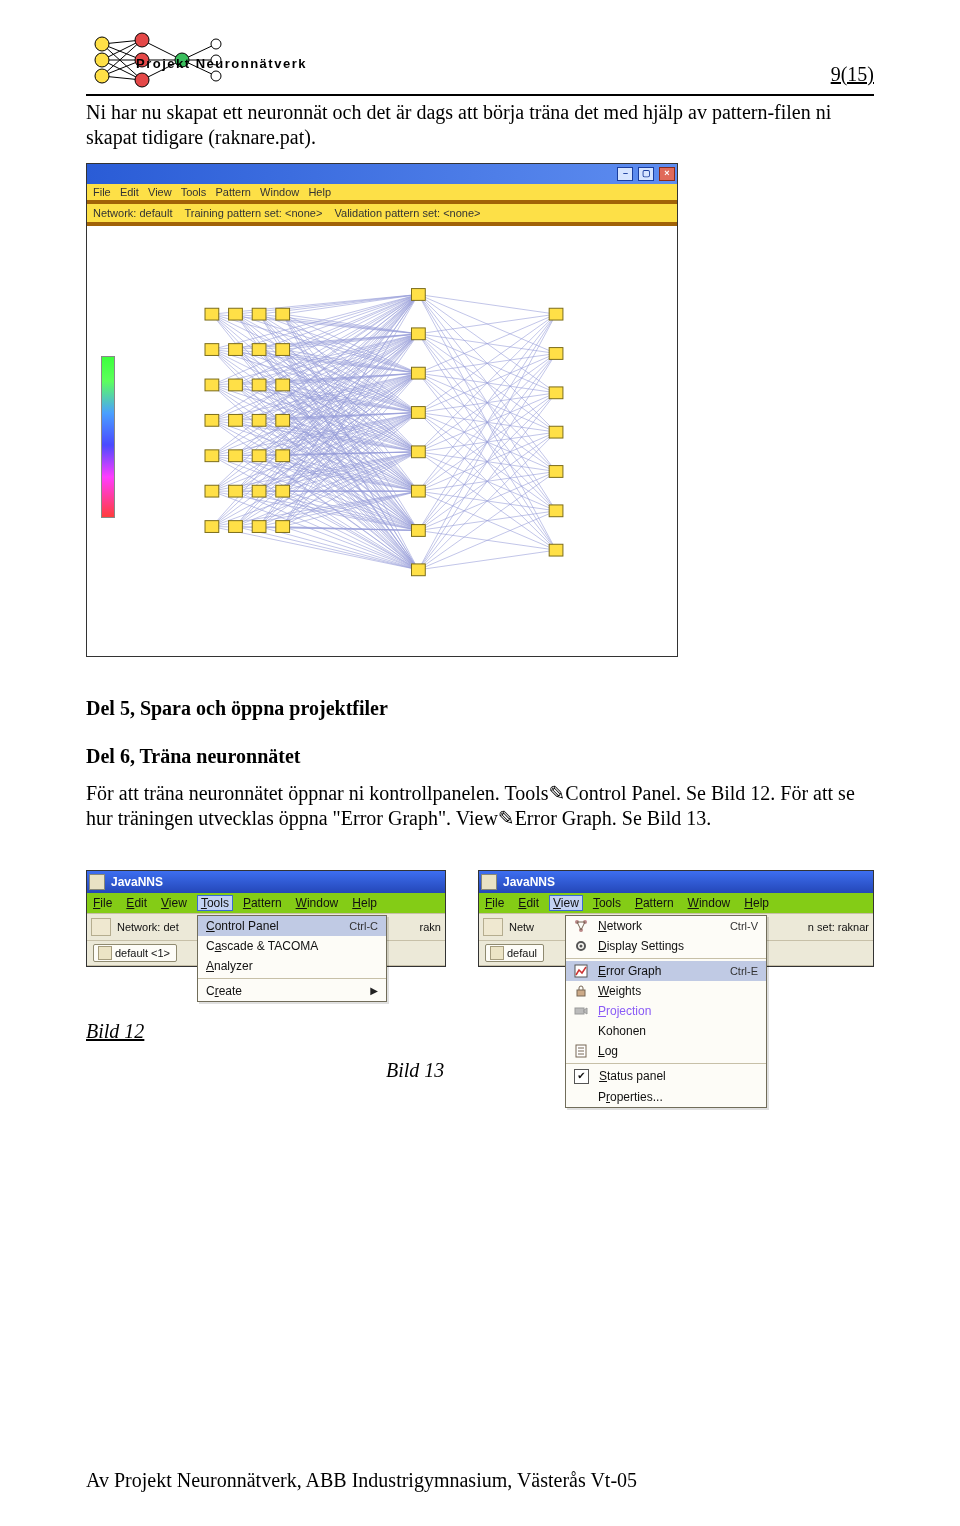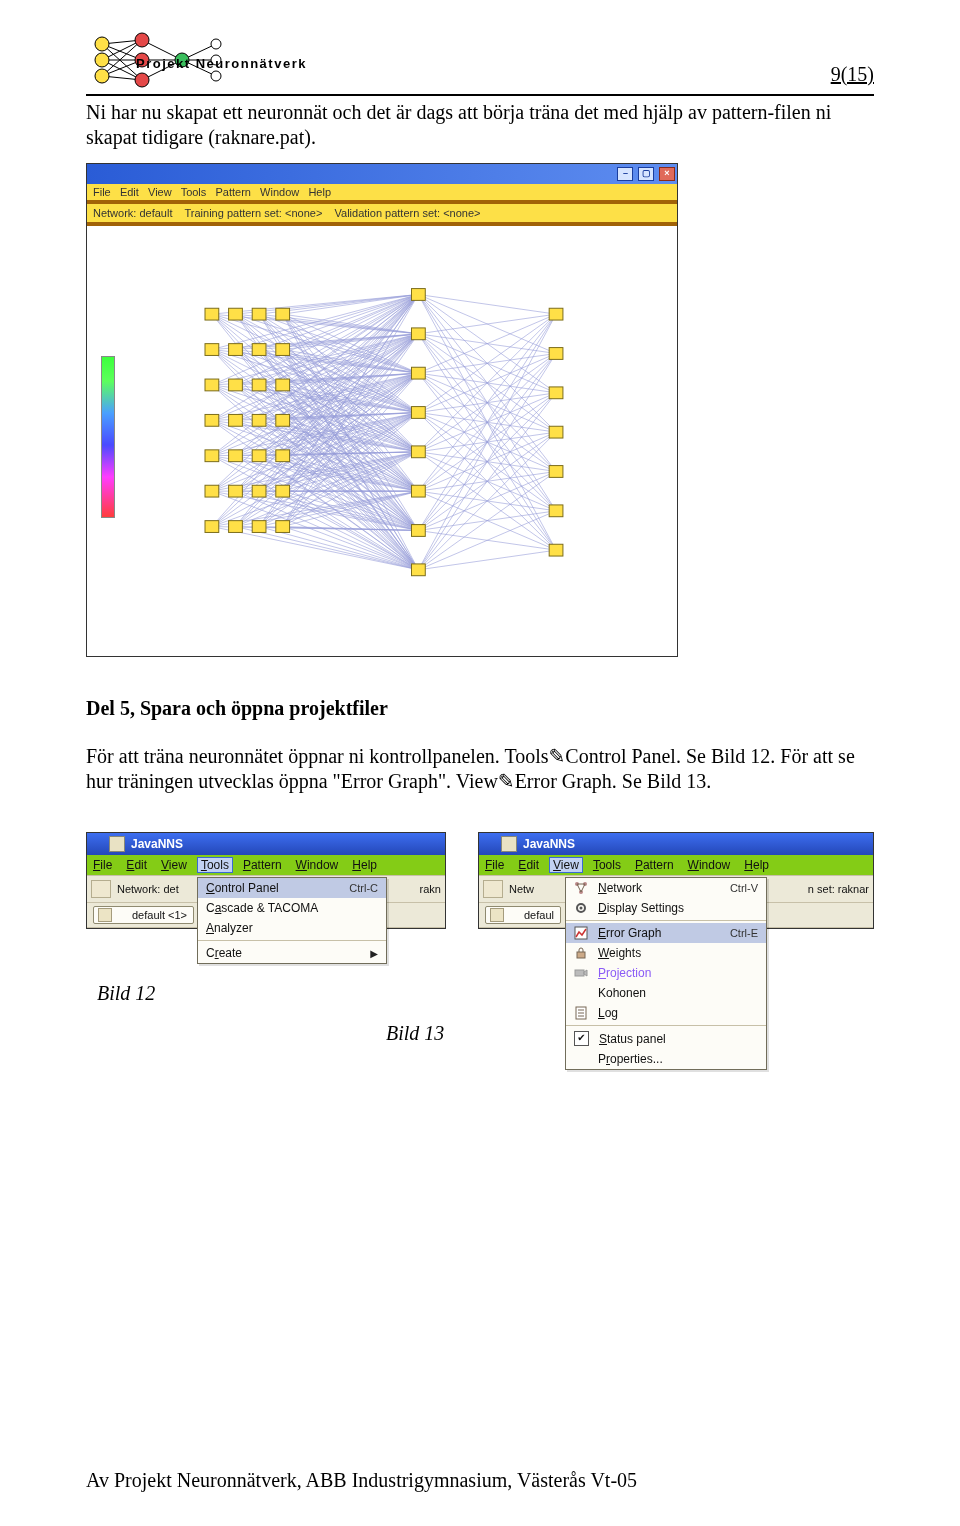--- a/index.html
+++ b/index.html
@@ -88,21 +88,21 @@
   .screenshot-row { display:flex; gap:18px; align-items:flex-start; }
   .small-win {
     border:1px solid #333;
     width: 360px;
     background:#ece9d8;
     overflow:hidden;
     box-sizing:border-box;
   }
   .small-titlebar {
     height:22px; background: linear-gradient(to bottom,#3d6ef0,#2447b8);
-    display:flex; align-items:center; gap:6px; padding:0 22px;
+    display:flex; align-items:center; gap:6px; padding:0 2px;
     font-family: Tahoma, Arial, sans-serif; font-size:12px; font-weight:700; color:#fff;
   }
   .small-titlebar .ico {
     width:14px; height:14px; background:#e9e2c4; border:1px solid #887;
     font-size:8px; line-height:12px; text-align:center; color:#654;
   }
   .small-menubar {
     font-family: Tahoma, Arial, sans-serif; font-size:12px; color:#111;
     background:#84cc16; padding:3px 6px; border-bottom:1px solid #c7c0a8;
     display:flex; gap:14px;
@@ -117,21 +117,21 @@
   }
   .small-toolbar .ticon {
     width:18px; height:16px; background:#efe8d0; border:1px solid #b5ad8f;
     font-size:8px; line-height:14px; text-align:center; color:#654;
   }
   .small-inner {
     height:24px; background:#ece9d8; display:flex; align-items:center; gap:6px; padding:0 6px;
     font-family: Tahoma, Arial, sans-serif; font-size:11px; color:#111; border-bottom:1px solid #c7c0a8;
   }
   .innerwin {
-    display:flex; align-items:center; gap:20px; background:#fdfcf7;
+    display:flex; align-items:center; gap:3px; background:#fdfcf7;
     border:1px solid #8f8a70; padding:1px 6px 1px 4px; border-radius:2px;
   }
   .innerwin .sicon { width:12px; height:12px; background:#ece4c5; border:1px solid #a59c7d; }
   .dropdown {
     position:absolute; background:#fdfcf7; border:1px solid #716d5a;
     font-family: Tahoma, Arial, sans-serif; font-size:12px; color:#111;
     min-width:188px; box-shadow:2px 2px 0 rgba(0,0,0,.12);
   }
   .dropdown .row { display:flex; align-items:center; gap:10px; padding:3px 8px; }
   .dropdown .row.sep { border-top:1px solid #c7c0a8; height:0; padding:0; margin:2px 0; }
@@ -551,20 +551,21 @@
     </div>
   </div>
   <p class="caption" style="margin-left:470px; margin-top:-24px;"><span class="ital">Bild 11</span></p>
 
   <div class="sepxl"></div>
 
   <p><span class="bold">Del 5, Spara och öppna projektfiler</span></p>
 
   <div class="sep"></div>
 
+  <p><span class="bold">Del 6, Träna neuronnätet</span></p>
   <p>
     <span>För att träna neuronnätet öppnar ni kontrollpanelen. Tools</span><span>✎</span><span>Control Panel. Se Bild 12. För att se hur träningen utvecklas öppna "Error Graph". View</span><span>✎</span><span>Error Graph. Se Bild 13.</span>
   </p>
 
   <div class="sepxl"></div>
 
   <div class="screenshot-row">
 
     <div style="position:relative; width:380px;">
       <div class="small-win">
@@ -716,18 +717,18 @@
         </div>
         <div class="row">
           <span class="ic"></span>
           <span class="lbl">P<span class="u">r</span>operties...</span>
         </div>
       </div>
     </div>
   </div>
 
   <div style="height:60px;"></div>
-  <p class="caption" style="margin-left:11px; margin-top:-8px;"><span class="ital">Bild 12</span></p>
+  <p class="caption" style="margin-left:0; margin-top:-8px;text-decoration:underline;"><span class="ital">Bild 12</span></p>
   <p class="caption" style="margin-left:300px; margin-top:14px;"><span class="ital">Bild 13</span></p>
 
 </div>
 
 <div class="footer">Av Projekt Neuronnätverk, ABB Industrigymnasium, Västerås Vt-05</div>
 
 </body></html>

